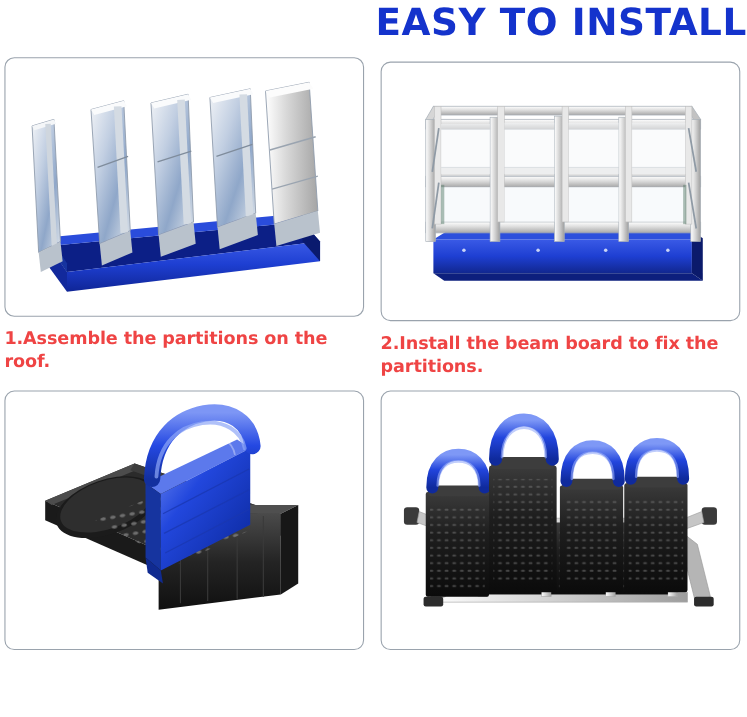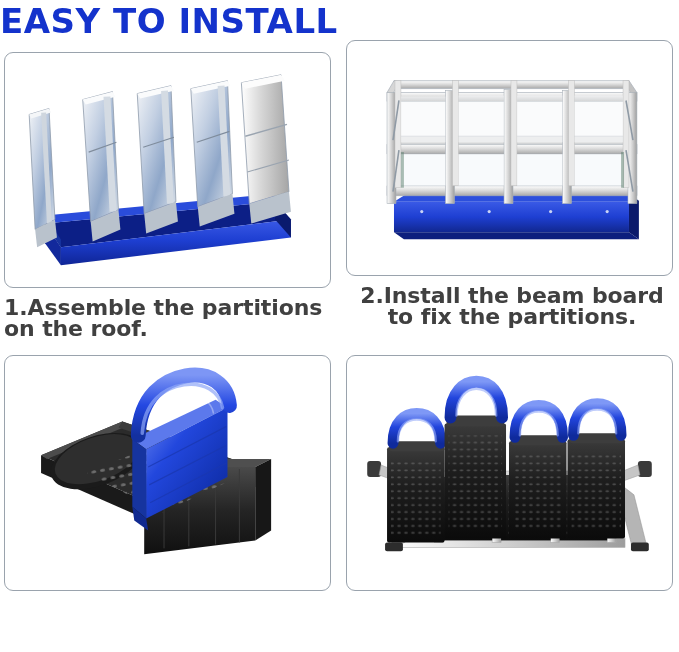--- a/index.html
+++ b/index.html
@@ -8,53 +8,53 @@
     background:#ffffff;
     font-family:"DejaVu Sans","Liberation Sans",sans-serif;
     overflow:hidden;
     position:relative;
   }
   .page{position:relative;width:679px;height:652px;}
 
   
   .title{
     position:absolute;left:0;top:1px;width:679px;
-    text-align:left;
+    text-align:right;
     font-size:34px;
     font-weight:bold;
     letter-spacing:0.5px;
     color:#1433cc;
     line-height:40px;
     white-space:nowrap;
   }
 
   
   .step{position:absolute;}
   .step-1{left:4px;  top:52px;}
-  .step-2{left:346px;top:40px;text-align:center;}
+  .step-2{left:346px;top:56px;}
   .step-3{left:4px;  top:355px;}
   .step-4{left:346px;top:355px;}
 
   .frame{
     width:327px;height:236px;
     border:1px solid #9aa3ad;
     border-radius:9px;
     background:#ffffff;
     box-sizing:border-box;
     overflow:hidden;
     position:relative;
   }
   .stage{position:absolute;inset:0;}
 
   .caption{
     margin-top:9px;
     width:332px;
-    font-size:22px;
+    font-size:16px;
     font-weight:bold;
-    color:#404040;
+    color:#ef4444;
     line-height:21px;
     letter-spacing:-0.1px;
   }
 
   
   svg.art{display:block;width:100%;height:100%;}
 </style>
 </head>
 <body>
 

